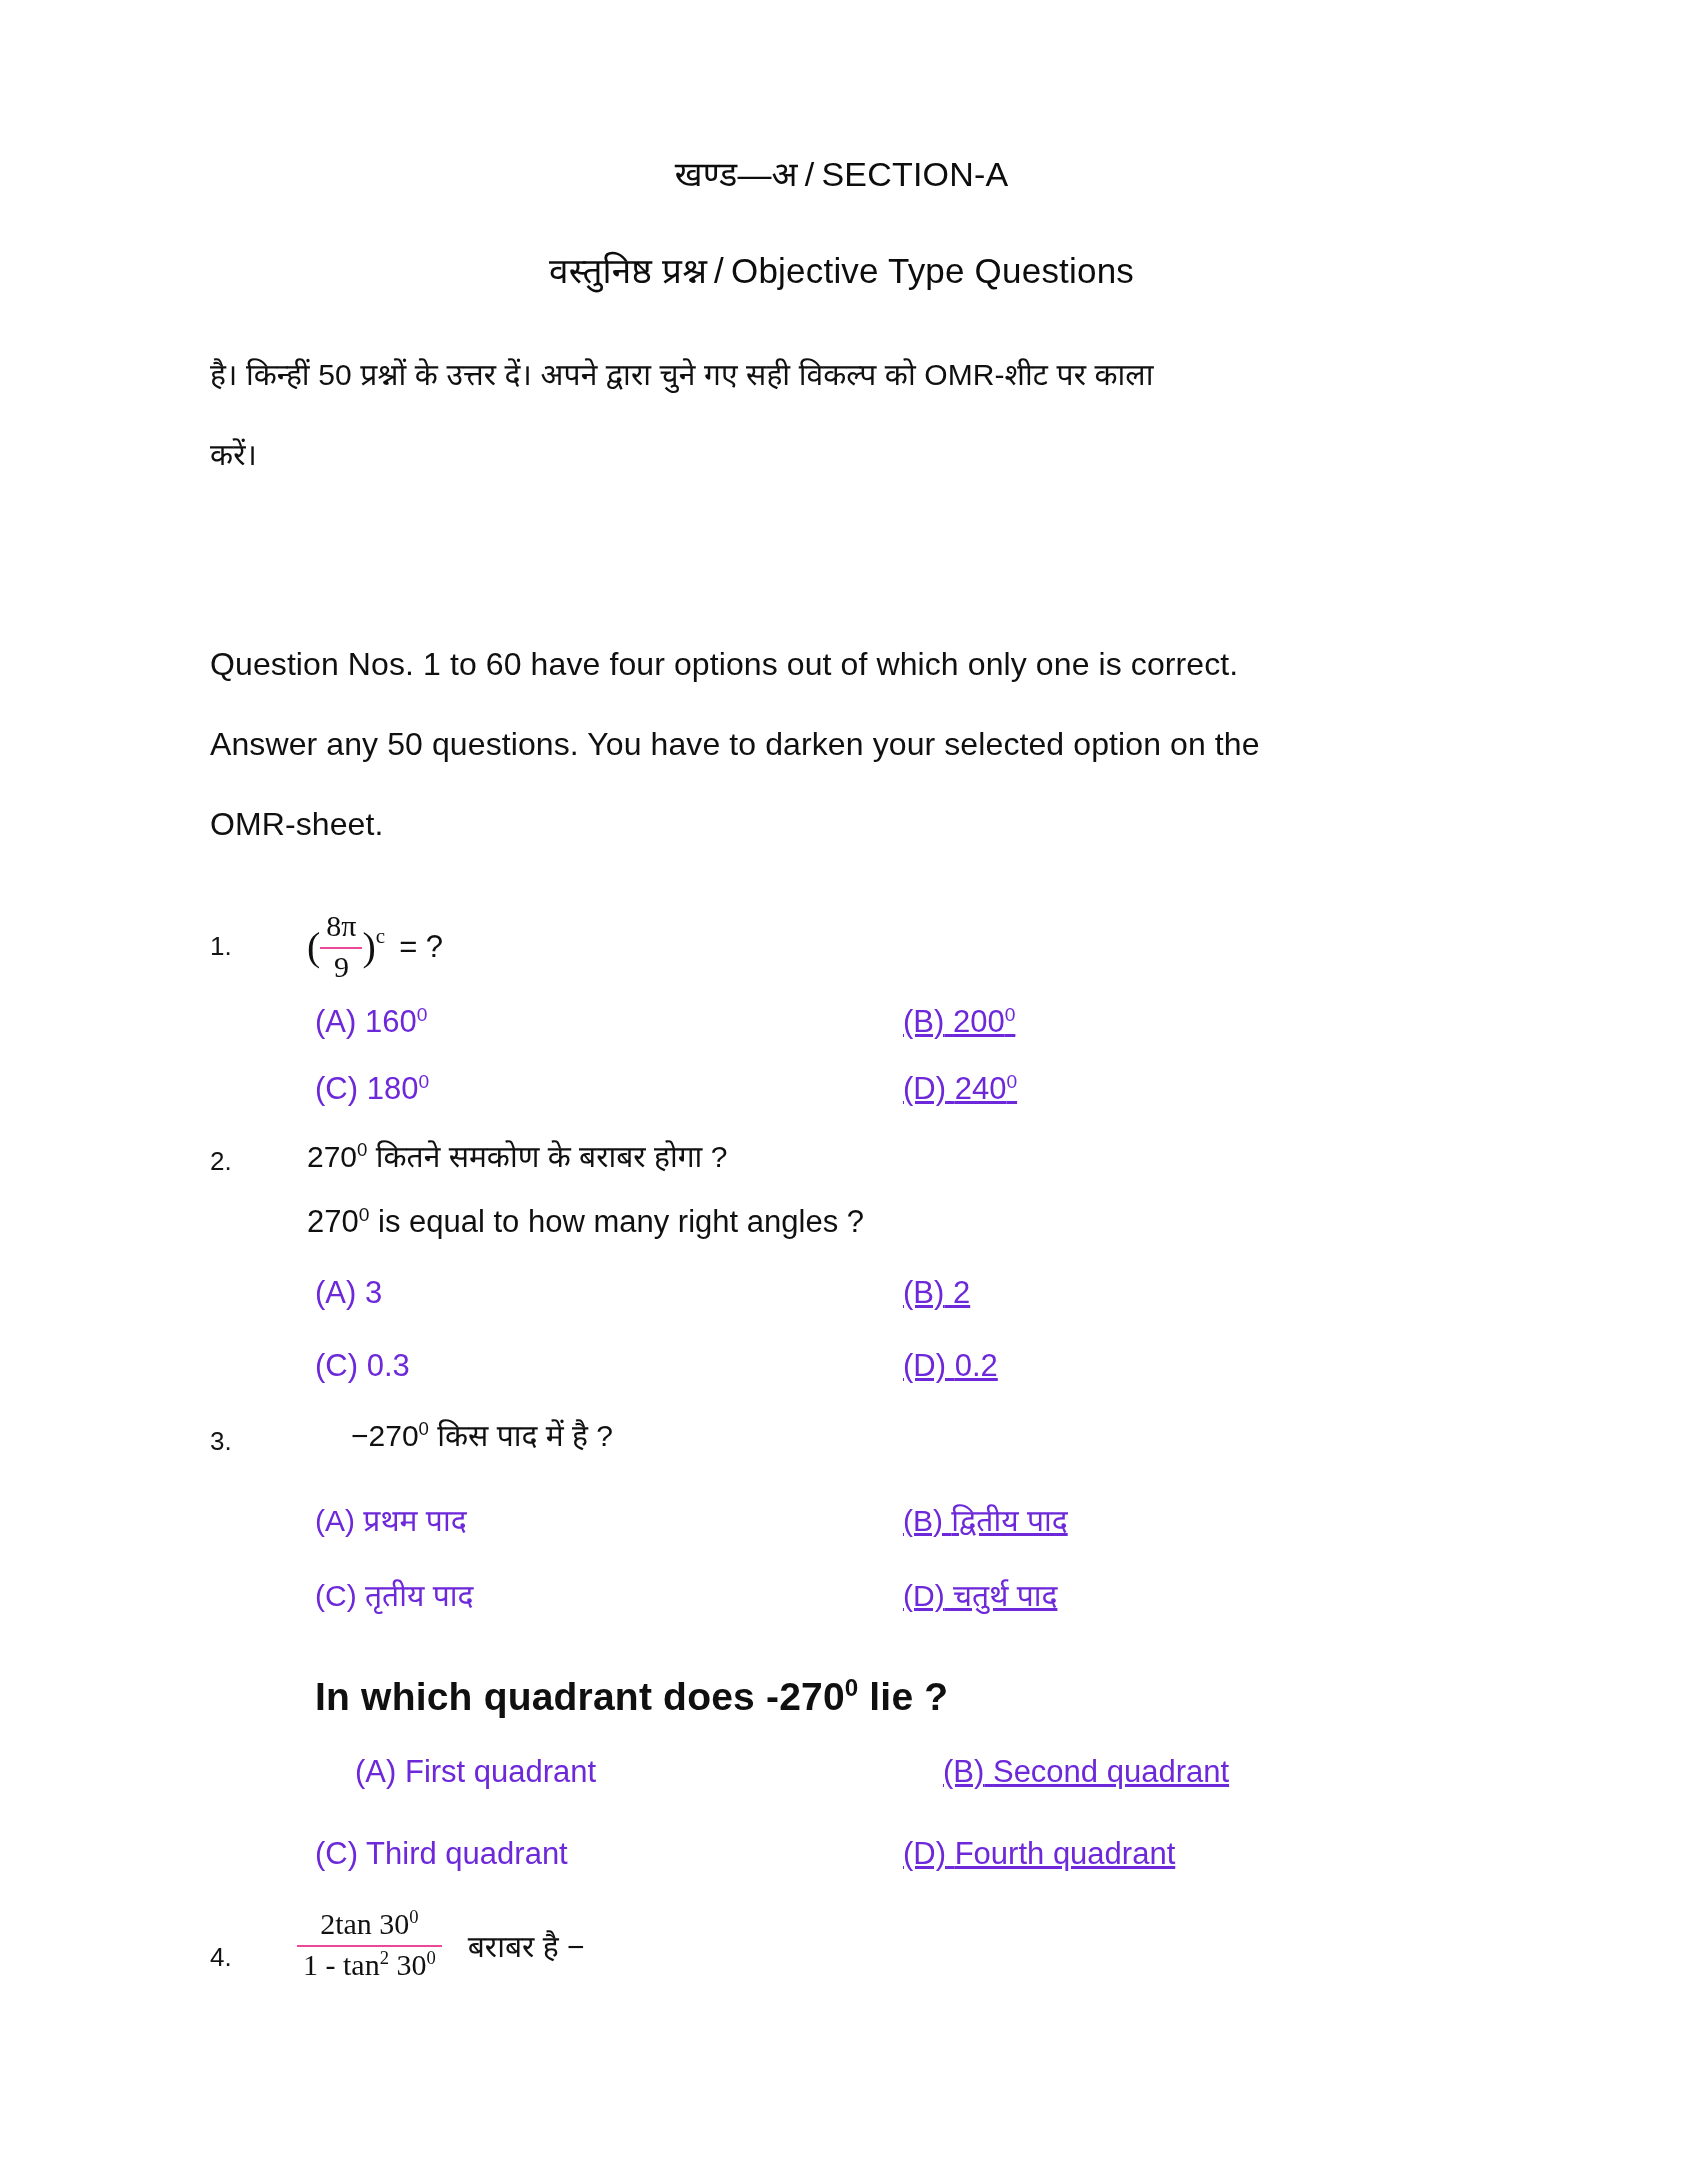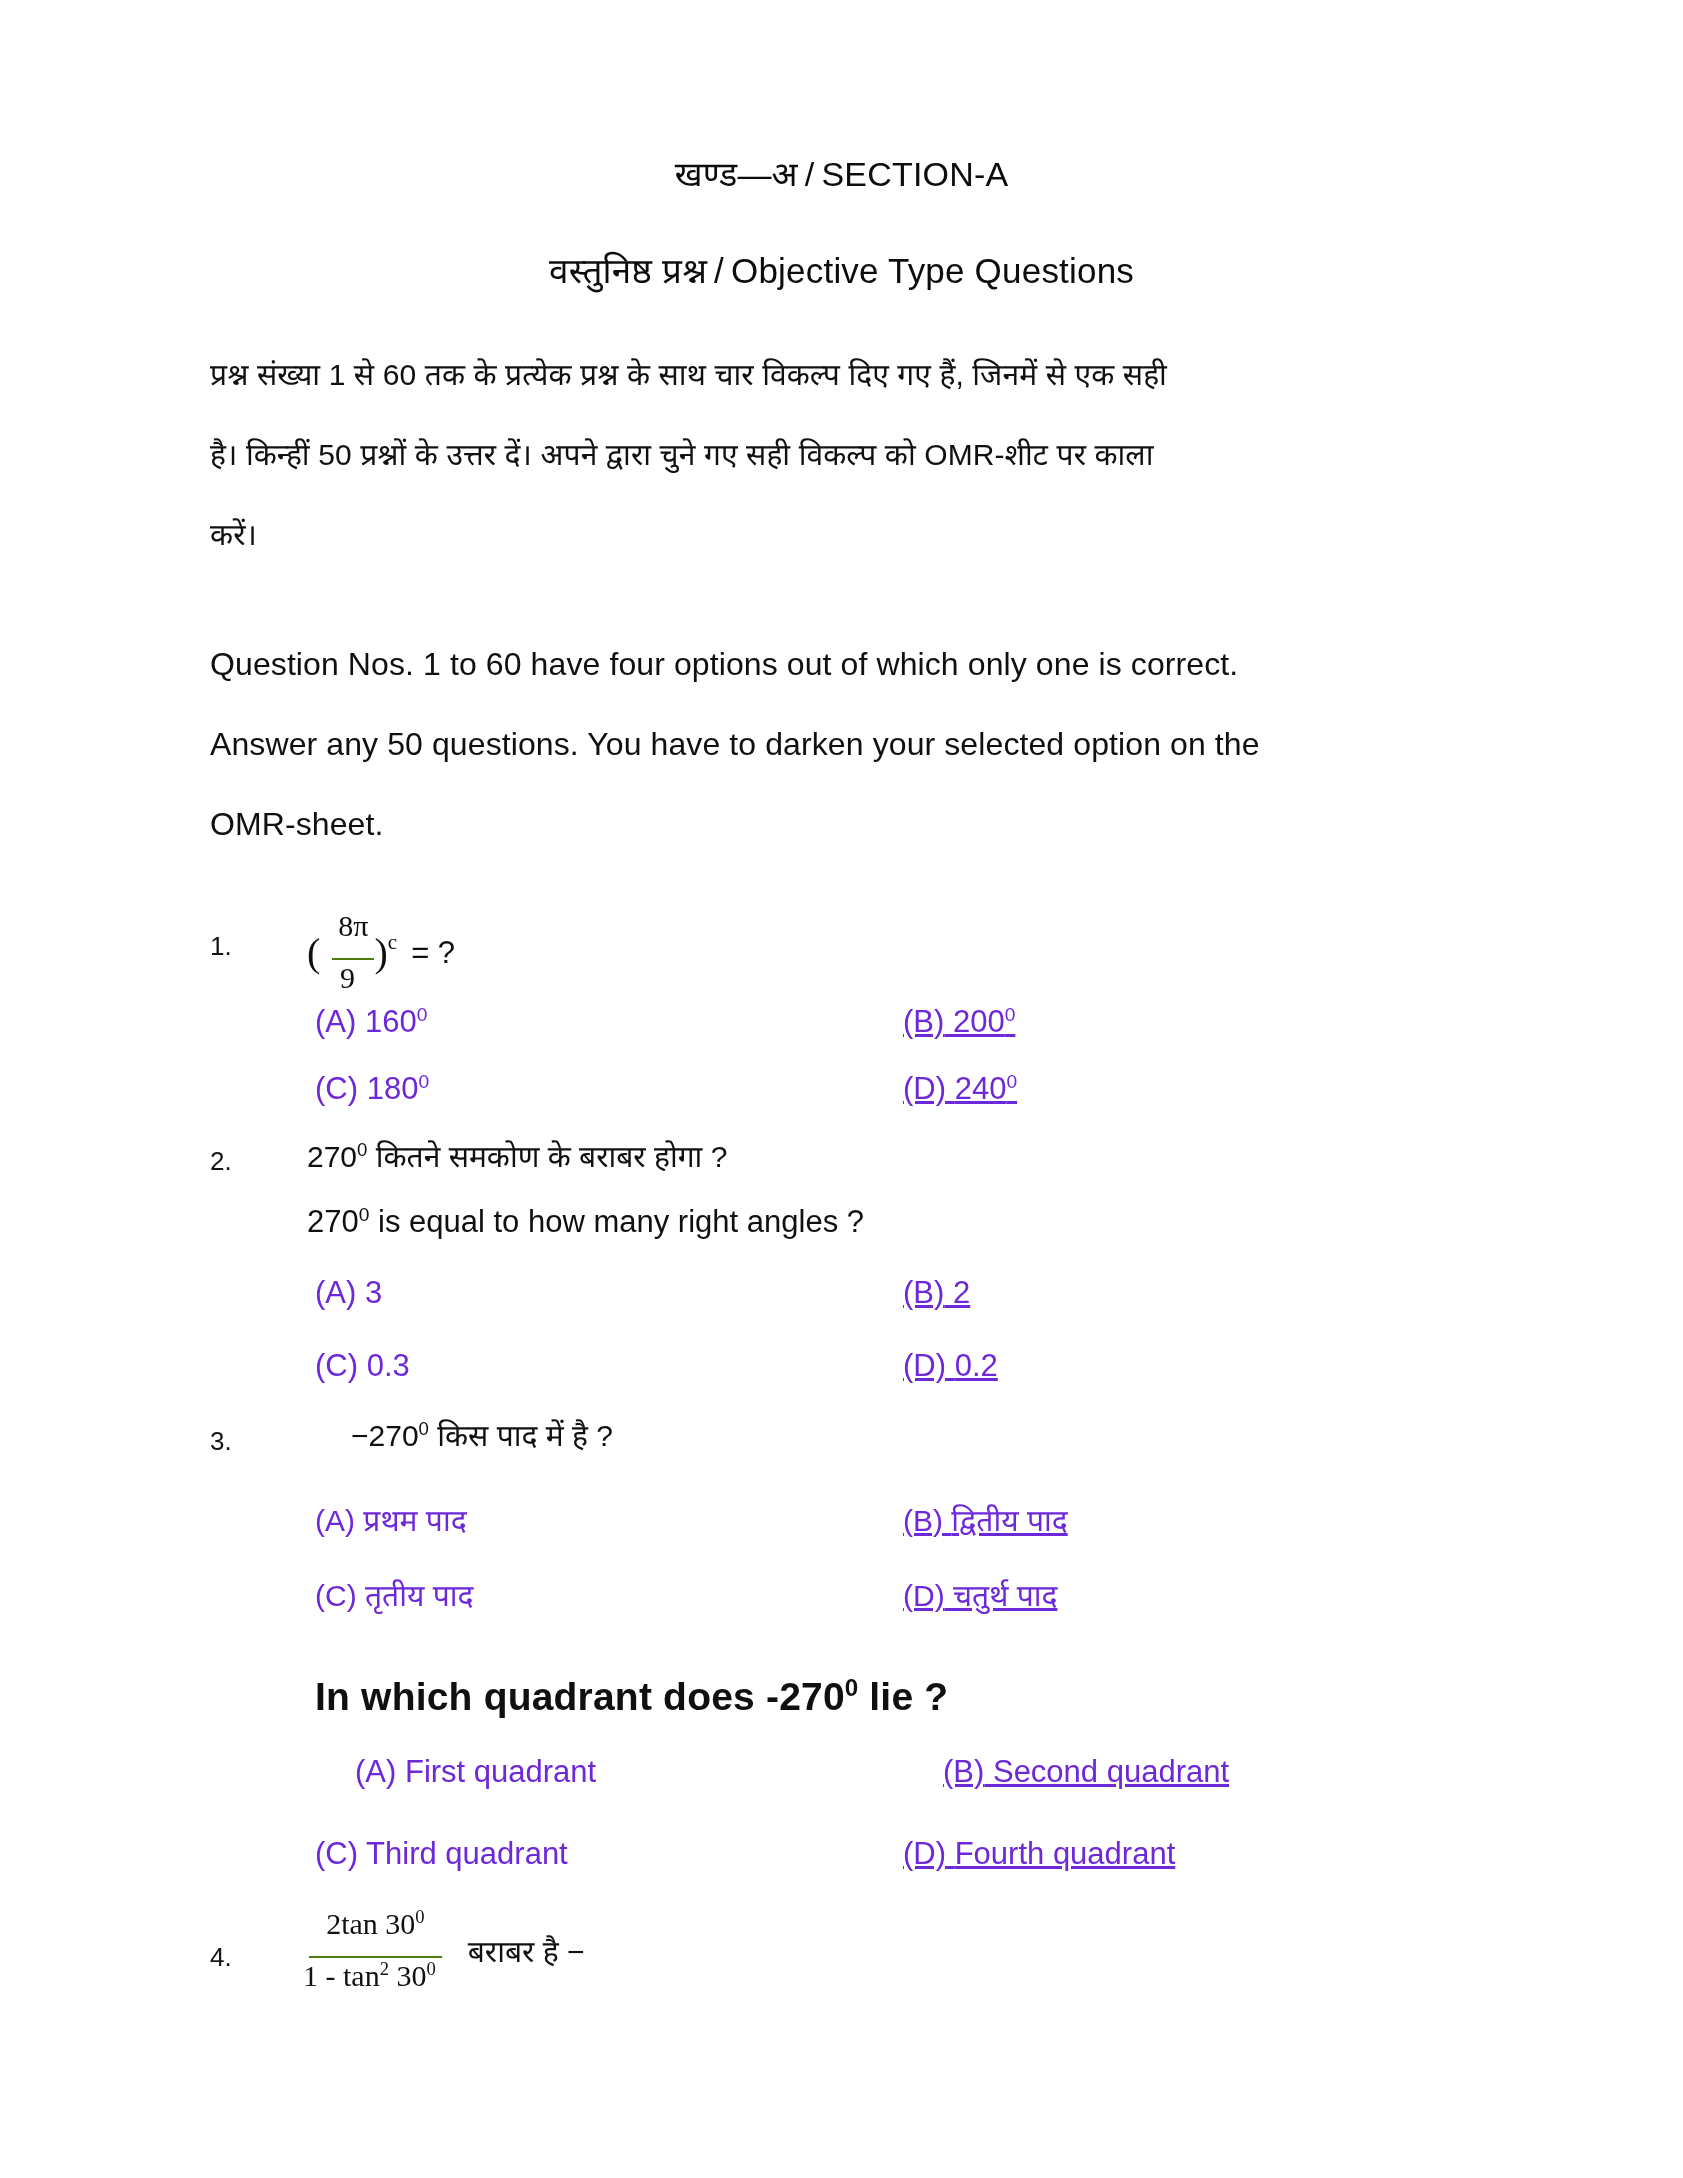--- a/index.html
+++ b/index.html
@@ -122,24 +122,23 @@
     display: inline-block;
     vertical-align: middle;
     text-align: center;
     font-family: "Liberation Serif", serif;
     line-height: 1.05;
     position: relative;
     top: -1px;
   }
   .frac .num {
     display: block;
-    padding: 0 6px 16px 6px;
-    border-bottom: 2px solid #4d7c0f;
+    padding: 0 6px 5px 6px;
+    border-bottom: 2px solid #ec4899;
     font-size: 30px;
-    margin-left: 12px;
   }
   .frac .den {
     display: block;
     padding: 2px 6px 0 6px;
     font-size: 30px;
   }
   .frac-wrap {
     display: inline-flex;
     align-items: center;
     font-family: "Liberation Serif", serif;
@@ -183,21 +182,20 @@
 
   <div class="section-heading" id="heading-section">
     <span class="devanagari">खण्ड—अ</span><span class="slash">/</span><span>SECTION-A</span>
   </div>
 
   <div class="section-heading" id="heading-objective">
     <span class="devanagari">वस्तुनिष्ठ  प्रश्न</span><span class="slash">/</span><span>Objective Type Questions</span>
   </div>
 
   <div class="instr-block" id="instr-hindi">
-    <div class="instr-line hi devanagari">प्रश्न संख्या 1 से 60 तक के प्रत्येक प्रश्न के साथ चार विकल्प दिए गए हैं, जिनमें से एक सही</div>
     <div class="instr-line hi devanagari">है। किन्हीं 50 प्रश्नों के उत्तर दें। अपने द्वारा चुने गए सही विकल्प को OMR-शीट पर काला</div>
     <div class="instr-line hi devanagari">करें।</div>
   </div>
 
   <div class="instr-block" id="instr-english">
     <div class="instr-line en">Question Nos. 1 to 60 have four options out of which only one is correct.</div>
     <div class="instr-line en">Answer any 50 questions. You have to darken your selected option on the</div>
     <div class="instr-line en">OMR-sheet.</div>
   </div>
 

